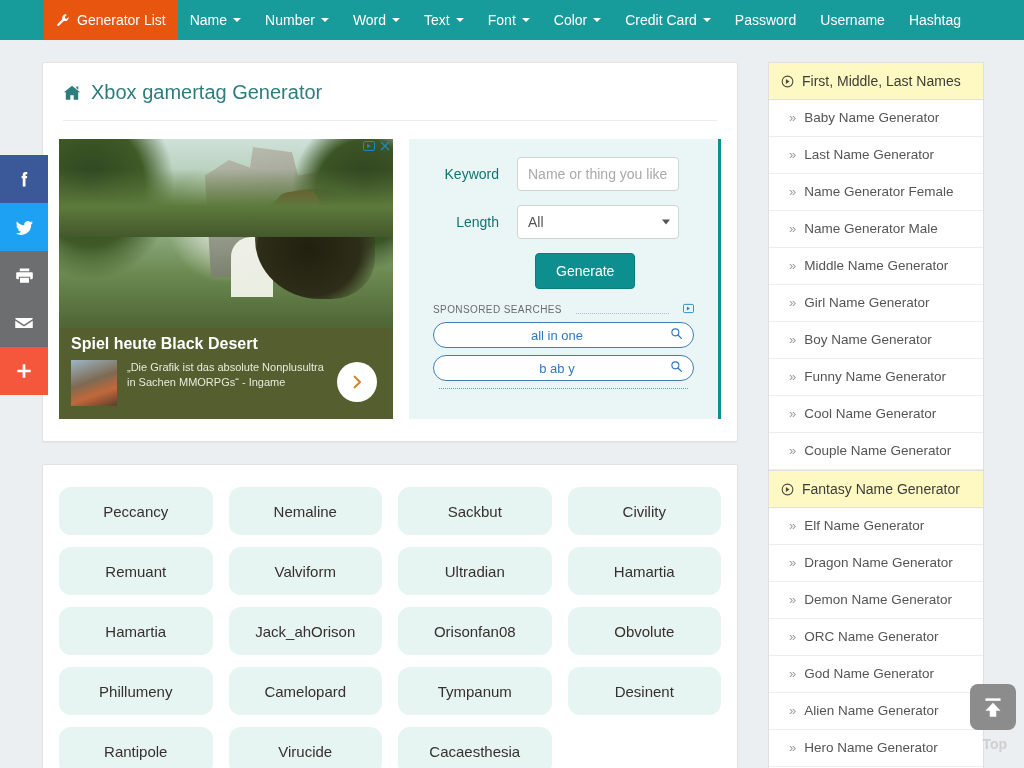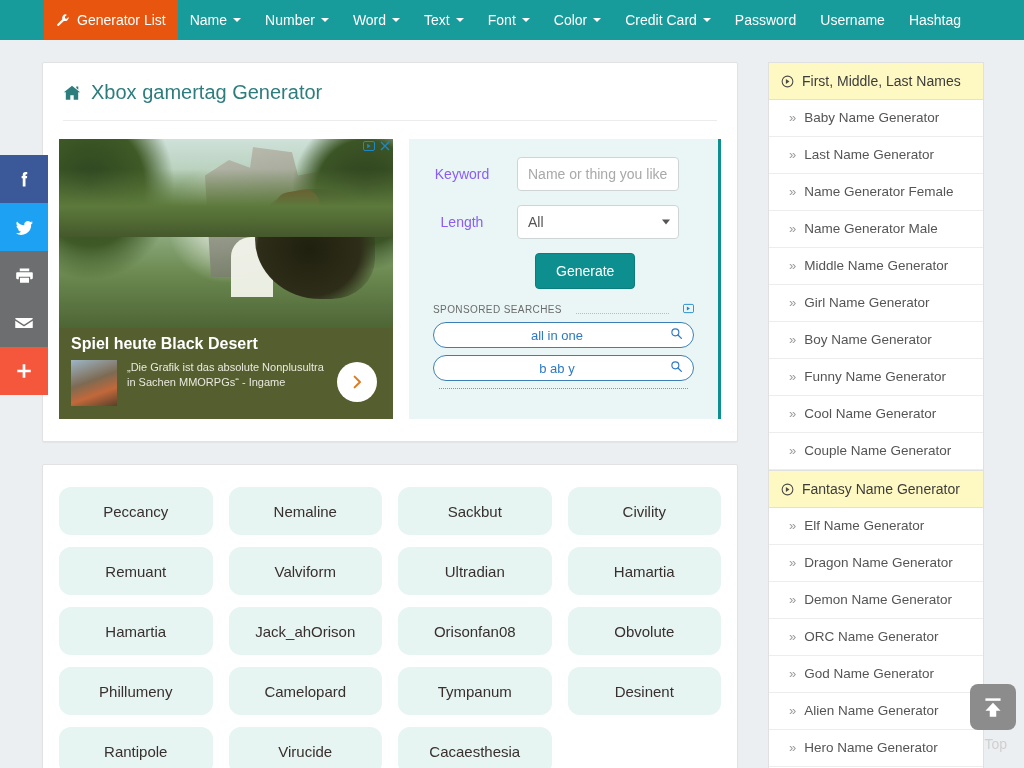--- a/index.html
+++ b/index.html
@@ -204,24 +204,24 @@
     background: #e9f6f5;
     border-right: 3px solid #0d8f8f;
     padding: 18px 16px 10px 16px;
   }
   .form-row {
     display: flex; align-items: center;
     margin-bottom: 14px;
   }
   .form-label {
     width: 92px; flex: 0 0 92px;
-    text-align: center;
+    text-align: right;
     padding-right: 18px;
     font-size: 14px;
-    color: #8b5cf6;
+    color: #0f766e;
   }
   .form-control {
     width: 162px;
     height: 34px;
     border: 1px solid #cfd5d5;
     border-radius: 4px;
     background: #ffffff;
     padding: 0 10px;
     font-size: 14px;
     color: #555;
@@ -353,20 +353,21 @@
     display: flex; align-items: center; justify-content: center;
     cursor: pointer;
     z-index: 50;
   }
   .back-top-label {
     position: absolute;
     right: 17px; bottom: 16px;
     color: #cfcfcf;
     font-size: 14px;
     z-index: 49;
+    font-weight: bold;
   }
 </style>
 </head>
 <body>
 
 <div class="navbar">
   <div class="nav-spacer"></div>
   <a class="nav-item active">
     <span class="wrench-icon">
       <svg width="14" height="14" viewBox="0 0 16 16" fill="#ffffff">

